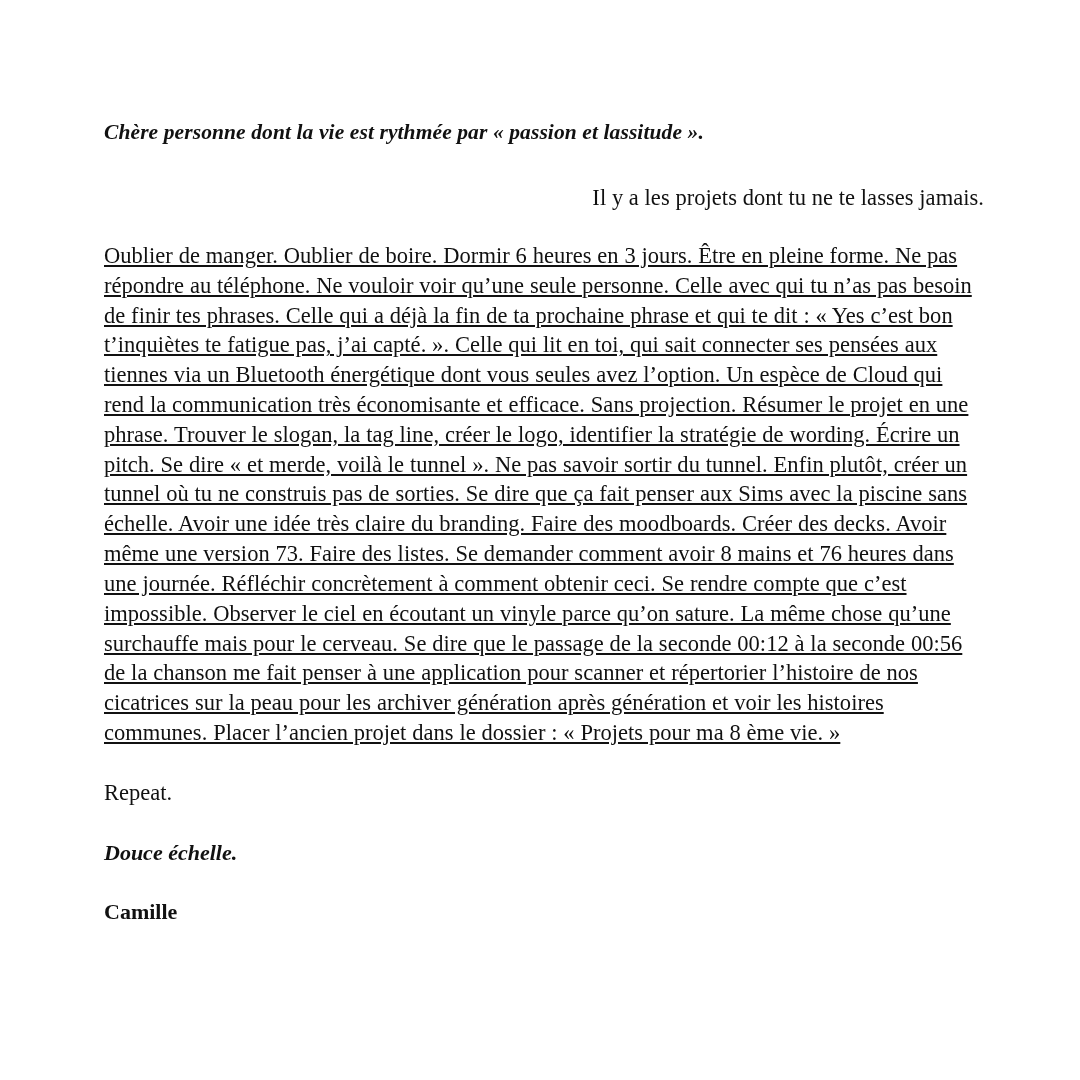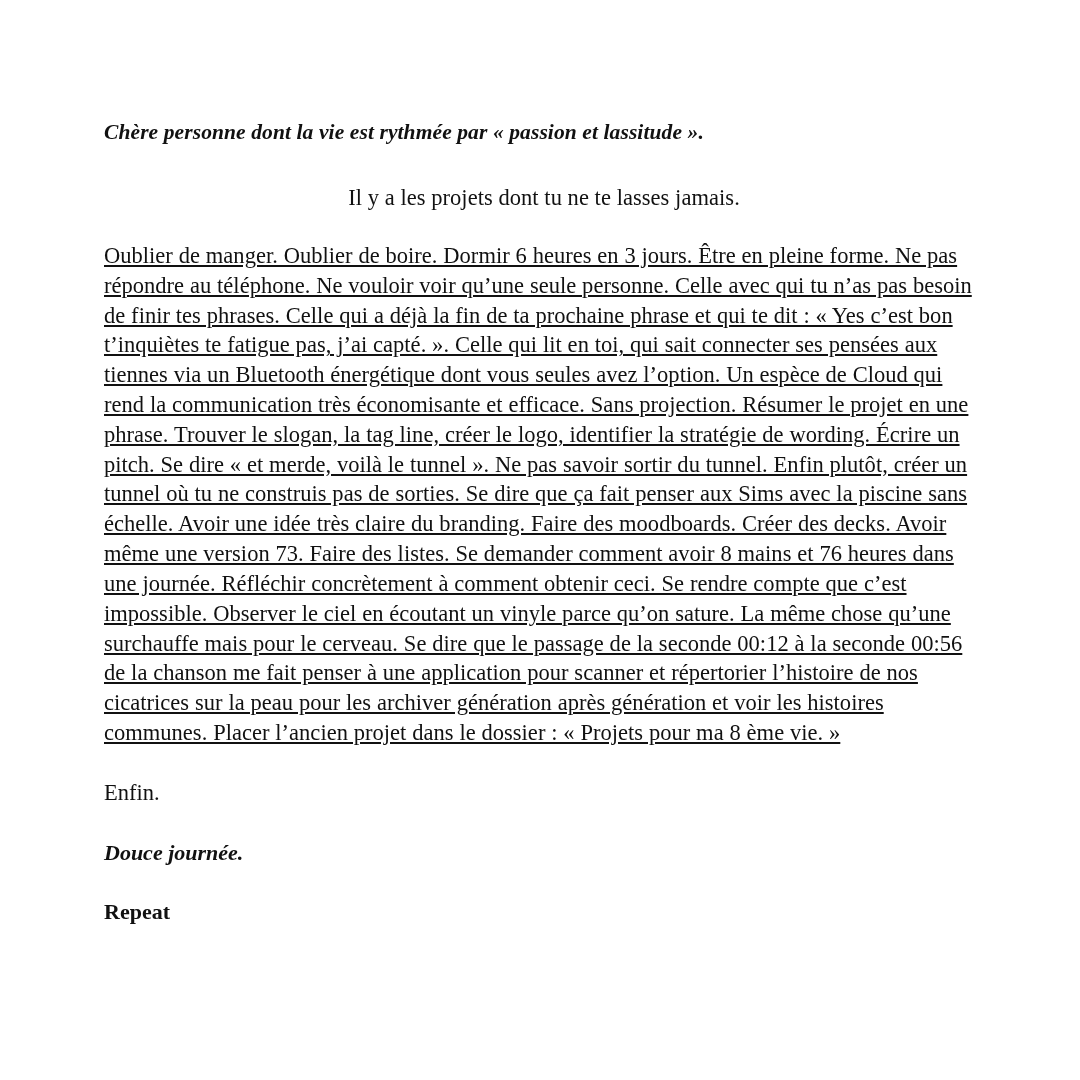--- a/index.html
+++ b/index.html
@@ -30,21 +30,21 @@
     font-style: italic;
     font-size: 21.5px;
     line-height: 1.35;
     letter-spacing: 0.1px;
     margin: 0 0 36px 0;
   }
   .para {
     font-size: 22.5px;
     line-height: 1.33;
     margin: 0 0 28px 0;
-    text-align: center;
+    text-align: right;
     letter-spacing: 0.05px;
   }
   .para.tight {
     margin-bottom: 28px;
   }
   .para-line {
     display: block;
   }
   .body-block {
     font-size: 22.5px;
@@ -80,20 +80,20 @@
   <div class="letter">
 
     <p class="salutation">Chère personne dont la vie est rythmée par « passion et lassitude ».</p>
 
     <p class="para tight">
       <span class="para-line">Il y a les projets dont tu ne te lasses jamais.</span>
     </p>
 
     <p class="body-block">Oublier de manger. Oublier de boire. Dormir 6 heures en 3 jours. Être en pleine forme. Ne pas répondre au téléphone. Ne vouloir voir qu’une seule personne. Celle avec qui tu n’as pas besoin de finir tes phrases. Celle qui a déjà la fin de ta prochaine phrase et qui te dit : « Yes c’est bon t’inquiètes te fatigue pas, j’ai capté. ». Celle qui lit en toi, qui sait connecter ses pensées aux tiennes via un Bluetooth énergétique dont vous seules avez l’option. Un espèce de Cloud qui rend la communication très économisante et efficace. Sans projection. Résumer le projet en une phrase. Trouver le slogan, la tag line, créer le logo, identifier la stratégie de wording. Écrire un pitch. Se dire « et merde, voilà le tunnel ». Ne pas savoir sortir du tunnel. Enfin plutôt, créer un tunnel où tu ne construis pas de sorties. Se dire que ça fait penser aux Sims avec la piscine sans échelle. Avoir une idée très claire du branding. Faire des moodboards. Créer des decks. Avoir même une version 73. Faire des listes. Se demander comment avoir 8 mains et 76 heures dans une journée. Réfléchir concrètement à comment obtenir ceci. Se rendre compte que c’est impossible. Observer le ciel en écoutant un vinyle parce qu’on sature. La même chose qu’une surchauffe mais pour le cerveau. Se dire que le passage de la seconde 00:12 à la seconde 00:56 de la chanson me fait penser à une application pour scanner et répertorier l’histoire de nos cicatrices sur la peau pour les archiver génération après génération et voir les histoires communes. Placer l’ancien projet dans le dossier : « Projets pour ma 8 ème vie. »</p>
 
-    <p class="repeat">Enfin.</p>
+    <p class="repeat">Repeat.</p>
 
-    <p class="closing">Douce journée.</p>
+    <p class="closing">Douce échelle.</p>
 
-    <p class="signature">Repeat</p>
+    <p class="signature">Camille</p>
 
   </div>
 </div>
 
 </body></html>

